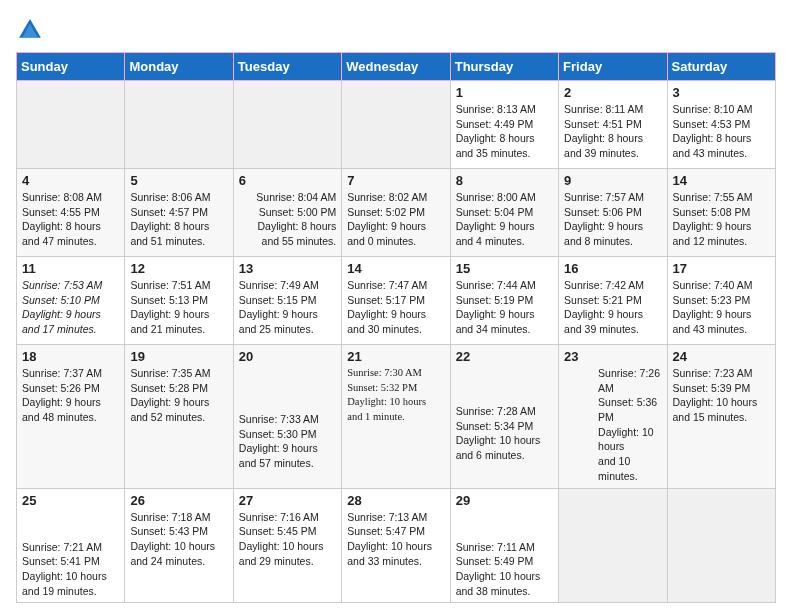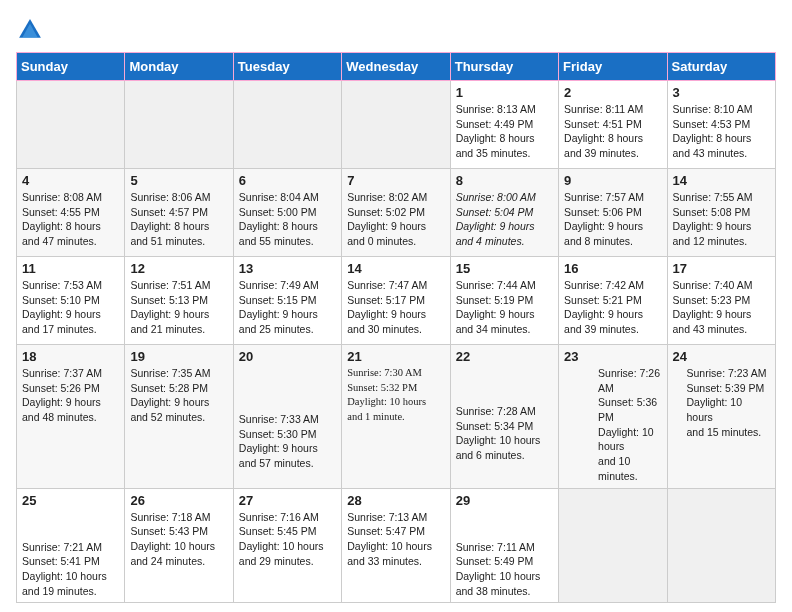--- a/index.html
+++ b/index.html
@@ -153,35 +153,35 @@
         </td>
         <td>
           <div class="day-num">5</div>
           <div class="cell-content" style="white-space: pre-line;">Sunrise: 8:06 AM
 Sunset: 4:57 PM
 Daylight: 8 hours
 and 51 minutes.</div>
         </td>
         <td>
           <div class="day-num">6</div>
-          <div class="cell-content" style="white-space: pre-line;">Sunrise: 8:04 AM
+          <div class="cell-content" style="white-space: pre-line; text-align: right;">Sunrise: 8:04 AM
 Sunset: 5:00 PM
 Daylight: 8 hours
 and 55 minutes.</div>
         </td>
         <td>
           <div class="day-num">7</div>
           <div class="cell-content" style="white-space: pre-line;">Sunrise: 8:02 AM
 Sunset: 5:02 PM
 Daylight: 9 hours
 and 0 minutes.</div>
         </td>
         <td>
           <div class="day-num">8</div>
-          <div class="cell-content" style="white-space: pre-line; font-style: italic;">Sunrise: 8:00 AM
+          <div class="cell-content" style="white-space: pre-line;">Sunrise: 8:00 AM
 Sunset: 5:04 PM
 Daylight: 9 hours
 and 4 minutes.</div>
         </td>
         <td>
           <div class="day-num">9</div>
           <div class="cell-content" style="white-space: pre-line;">Sunrise: 7:57 AM
 Sunset: 5:06 PM
 Daylight: 9 hours
 and 8 minutes.</div>
@@ -190,21 +190,21 @@
           <div class="day-num">14</div>
           <div class="cell-content" style="white-space: pre-line;">Sunrise: 7:55 AM
 Sunset: 5:08 PM
 Daylight: 9 hours
 and 12 minutes.</div>
         </td>
       </tr>
       <tr>
         <td>
           <div class="day-num">11</div>
-          <div class="cell-content" style="white-space: pre-line;">Sunrise: 7:53 AM
+          <div class="cell-content" style="white-space: pre-line; font-style: italic;">Sunrise: 7:53 AM
 Sunset: 5:10 PM
 Daylight: 9 hours
 and 17 minutes.</div>
         </td>
         <td>
           <div class="day-num">12</div>
           <div class="cell-content" style="white-space: pre-line;">Sunrise: 7:51 AM
 Sunset: 5:13 PM
 Daylight: 9 hours
 and 21 minutes.</div>
@@ -283,21 +283,21 @@
         </td>
         <td>
           <div class="day-num">23</div>
           <div class="cell-content" style="white-space: pre-line; margin-left: 34px;">Sunrise: 7:26 AM
 Sunset: 5:36 PM
 Daylight: 10 hours
 and 10 minutes.</div>
         </td>
         <td>
           <div class="day-num">24</div>
-          <div class="cell-content" style="white-space: pre-line; margin-left: 14px;">Sunrise: 7:23 AM
+          <div class="cell-content" style="white-space: pre-line;">Sunrise: 7:23 AM
 Sunset: 5:39 PM
 Daylight: 10 hours
 and 15 minutes.</div>
         </td>
       </tr>
       <tr>
         <td>
           <div class="day-num">25</div>
           <div class="cell-content" style="white-space: pre-line; margin-top: 32px;">Sunrise: 7:21 AM
 Sunset: 5:41 PM

